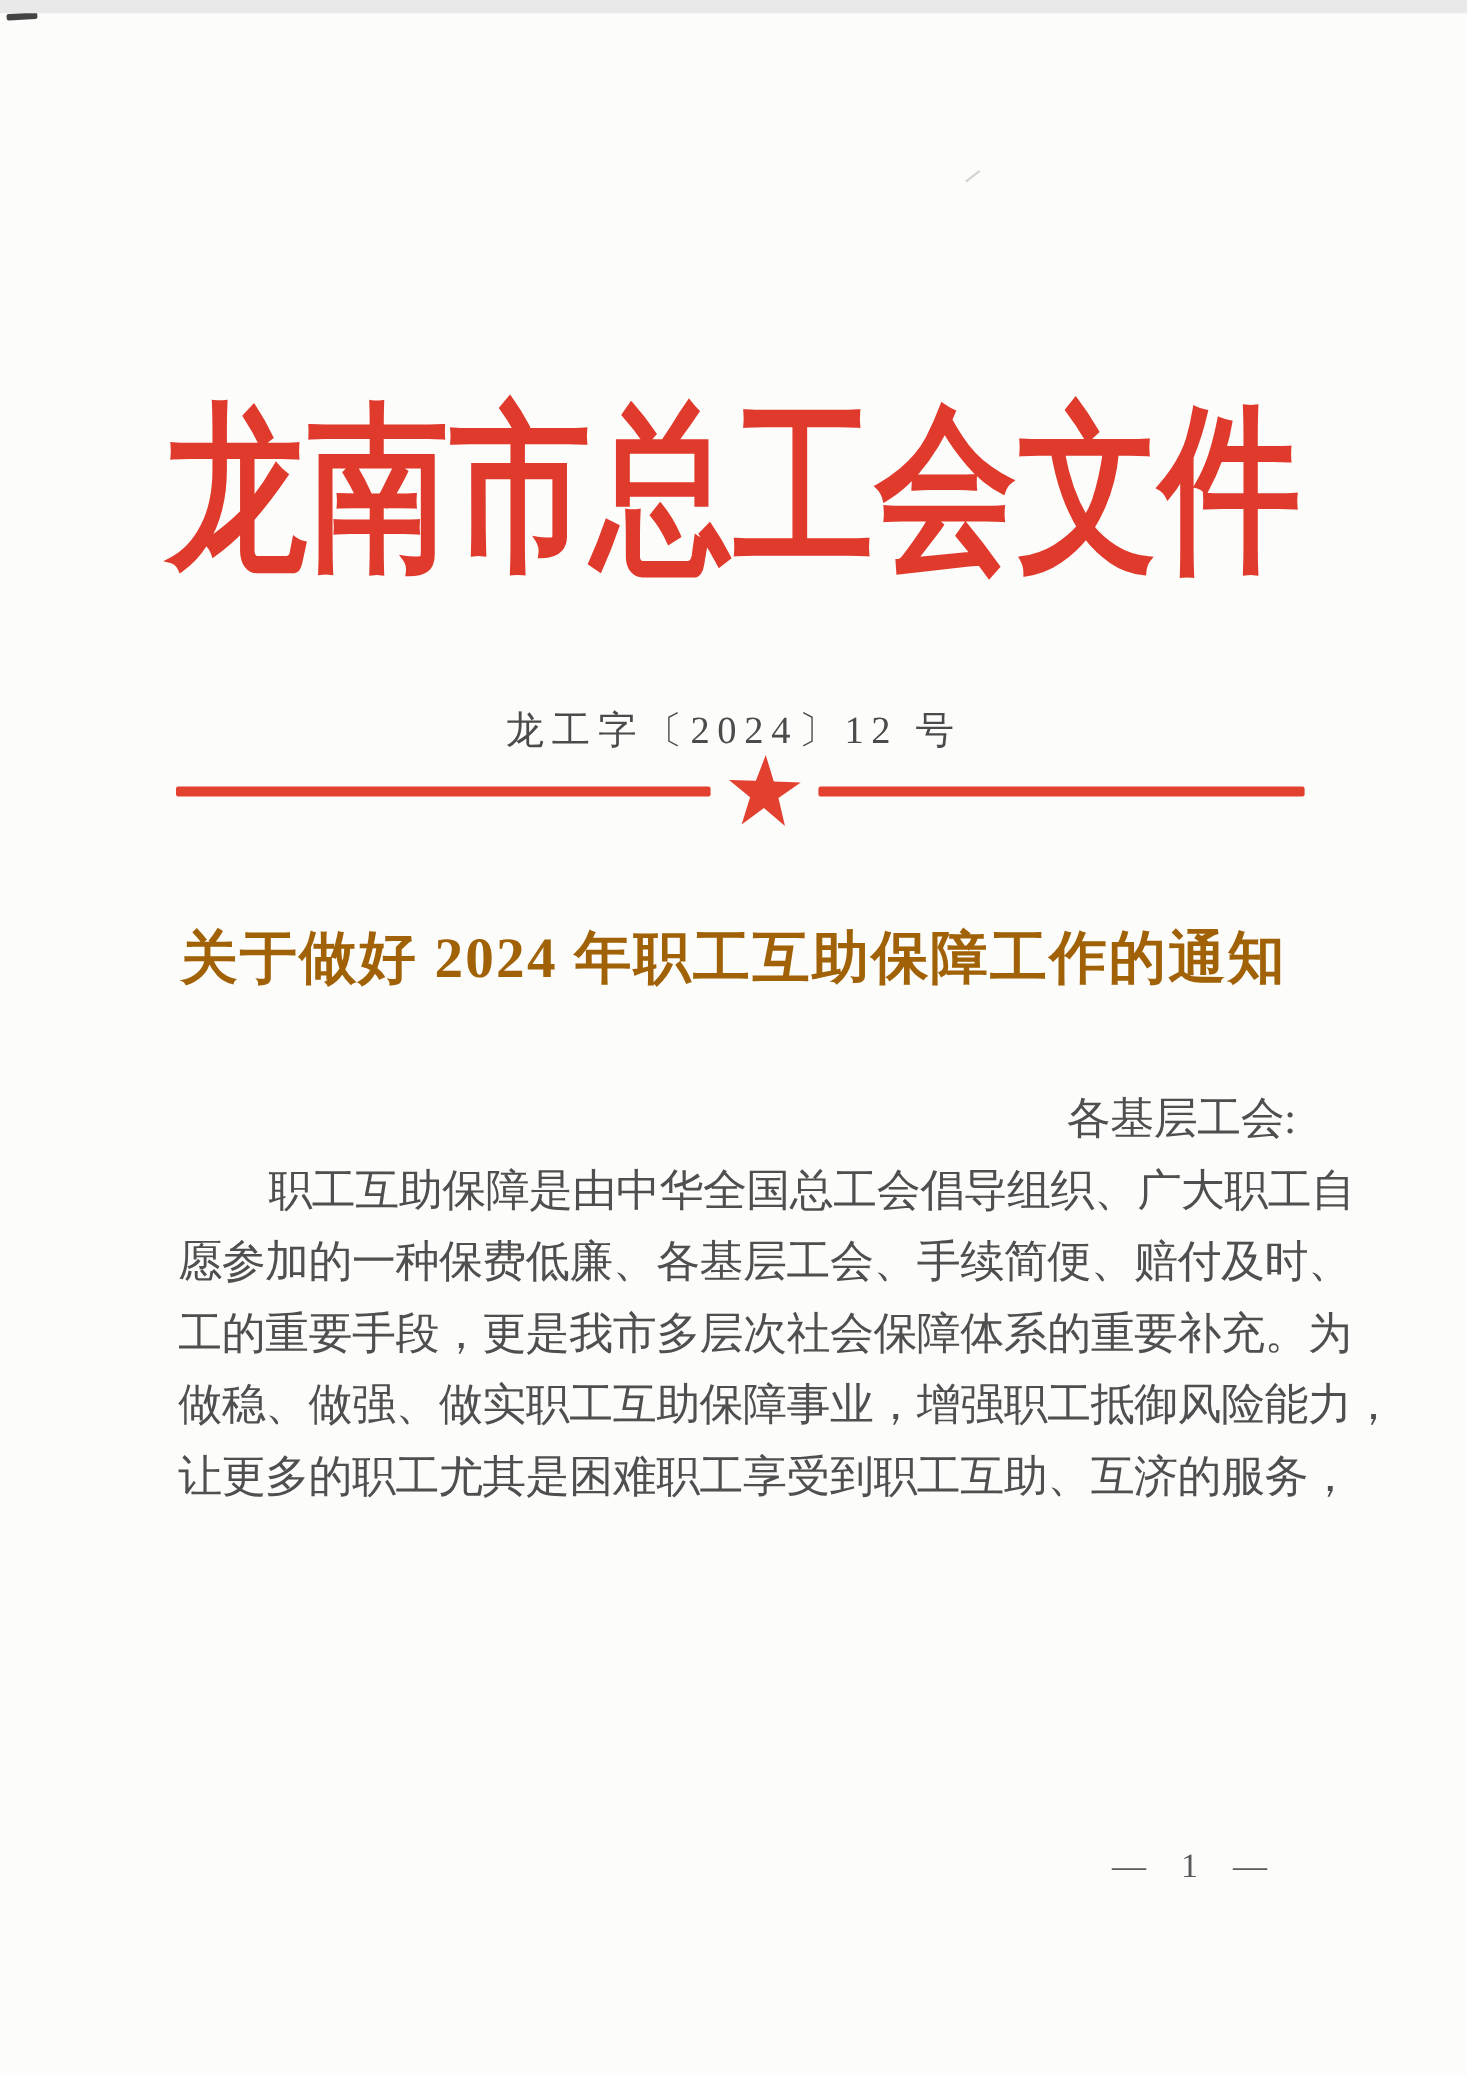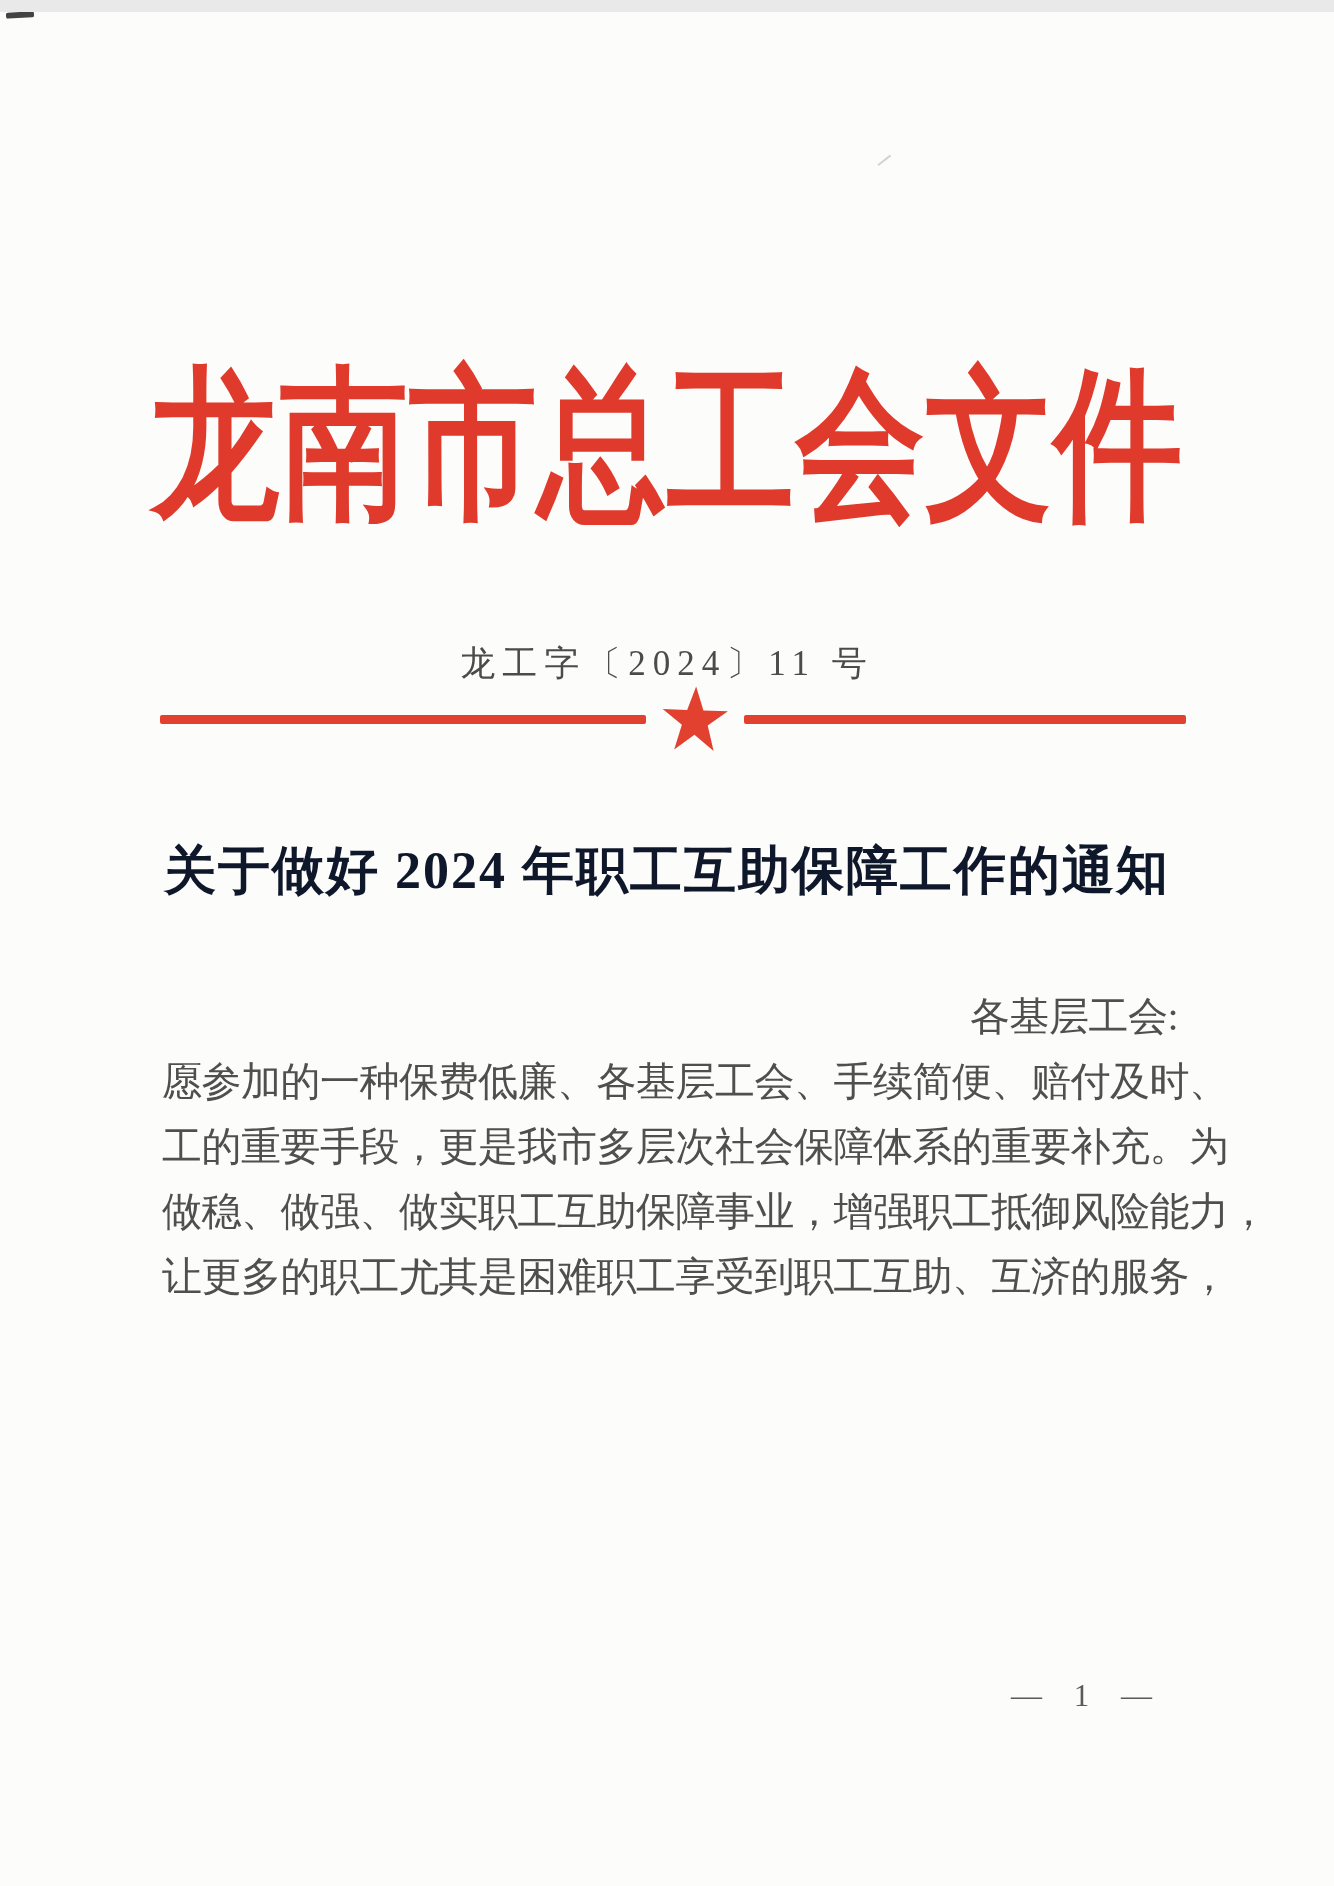--- a/index.html
+++ b/index.html
@@ -40,21 +40,21 @@
     display:flex;align-items:center;
   }
   .divider .seg{height:9px;background:#e2412f;border-radius:2px;}
   .divider .seg.left{width:486px;margin-right:15px;}
   .divider .seg.right{flex:1;margin-left:15px;}
   .divider .star{width:68px;height:68px;flex:0 0 auto;transform:rotate(2deg);}
   
   .doc-title{
     position:absolute;top:824px;left:0;width:100%;
     text-align:center;
-    font-size:52px;font-weight:bold;color:#0f172a;
+    font-size:52px;font-weight:bold;color:#a16207;
     letter-spacing:2px;
     white-space:nowrap;
   }
   
   .body-text{
     position:absolute;top:972px;left:162px;width:1016px;
     font-size:40px;color:#4f4f4f;
   }
   .body-text .line{
     height:65px;line-height:65px;
@@ -74,34 +74,35 @@
 </head>
 <body>
 
 <div class="page">
 
   <div class="artifact corner"></div>
   <div class="artifact squiggle"></div>
 
   <div class="org-title">龙南市总工会文件</div>
 
-  <div class="doc-number">龙工字〔2024〕11 号</div>
+  <div class="doc-number">龙工字〔2024〕12 号</div>
 
   <div class="divider">
     <span class="seg left"></span>
     <svg class="star" viewBox="0 0 100 100">
       <polygon points="50,2 62,37 98,37 69,59 79,96 50,73 21,96 31,59 2,37 38,37" fill="#e2412f"></polygon>
     </svg>
     <span class="seg right"></span>
   </div>
 
   <div class="doc-title">关于做好 2024 年职工互助保障工作的通知</div>
 
   <div class="body-text">
     <div class="line">各基层工会:</div>
+    <div class="line indent">职工互助保障是由中华全国总工会倡导组织、广大职工自</div>
     <div class="line">愿参加的一种保费低廉、各基层工会、手续简便、赔付及时、</div>
     <div class="line">工的重要手段，更是我市多层次社会保障体系的重要补充。为</div>
     <div class="line">做稳、做强、做实职工互助保障事业，增强职工抵御风险能力，</div>
     <div class="line">让更多的职工尤其是困难职工享受到职工互助、互济的服务，</div>
   </div>
 
   <div class="page-number">— 1 —</div>
 
 </div>
 

